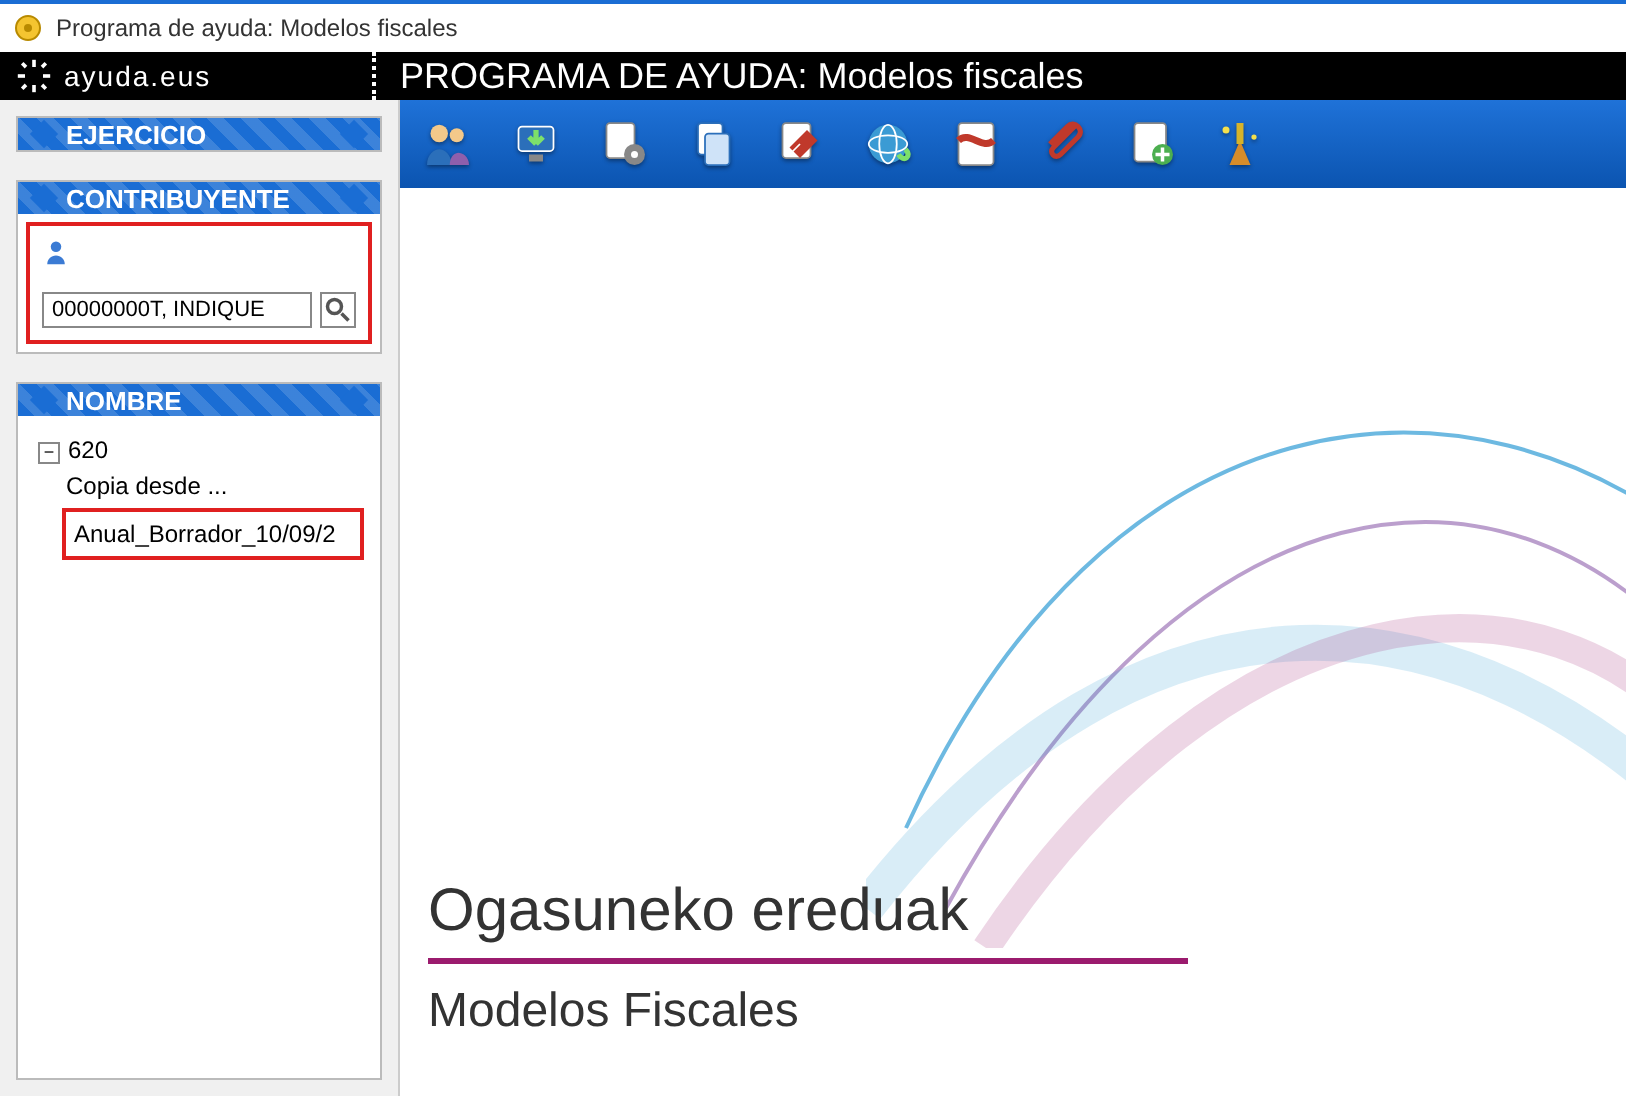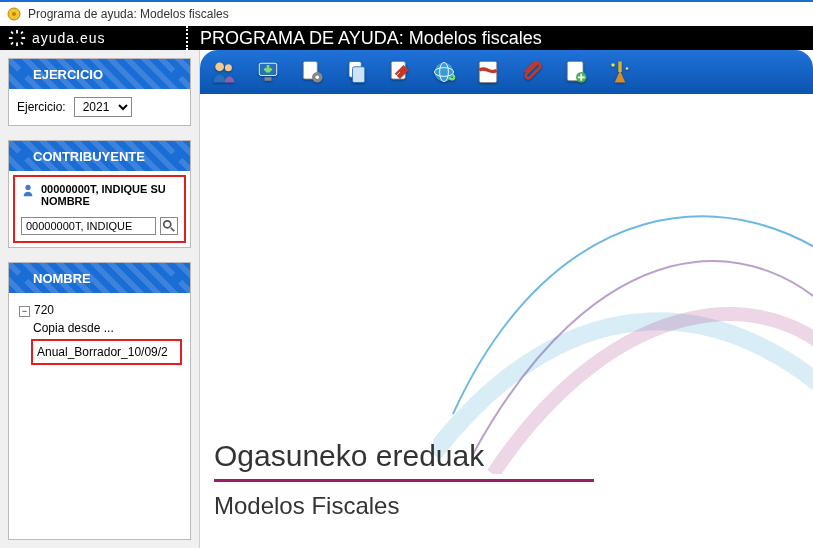--- a/index.html
+++ b/index.html
@@ -65,21 +65,21 @@
     border-right: 1px solid #ccc;
     display: flex;
     flex-direction: column;
     gap: 14px;
   }
   .panel {
     border: 1px solid #bbb;
     background: #fff;
   }
   .panel-header {
-    height: 30px;
+    height: 16px;
     background: #1a6dd4;
     color: #fff;
     font-weight: bold;
     font-size: 13px;
     display: flex;
     align-items: center;
     padding: 0 8px;
     background-image:
       repeating-linear-gradient(45deg,
         transparent 0, transparent 6px,
@@ -171,21 +171,20 @@
     padding: 2px 4px;
     margin-top: 2px;
   }
   .main {
     flex: 1;
     display: flex;
     flex-direction: column;
     background: #fff;
     position: relative;
     overflow: hidden;
-    border-radius: 18px;
   }
   .toolbar {
     height: 44px;
     background: linear-gradient(#1f72d8, #0b54b0);
     display: flex;
     align-items: center;
     padding: 0 6px;
     gap: 8px;
   }
   .tool-btn {
@@ -265,61 +264,54 @@
 </div>
 
 <div class="content">
 
   <div class="sidebar">
 
     <div class="panel">
       <div class="panel-header">
         <span>EJERCICIO</span>
       </div>
-      <div class="panel-body ejercicio-row">
-        <span>Ejercicio:</span>
-        <select class="ejercicio-select">
-          <option>2021</option>
-        </select>
-      </div>
     </div>
 
     <div class="panel">
       <div class="panel-header">
         <span>CONTRIBUYENTE</span>
       </div>
       <div class="contrib-body">
         <div class="contrib-row1">
           <span>
             <svg width="14" height="14" viewBox="0 0 16 16">
                 <circle cx="8" cy="5" r="3" fill="#3b7bd4"></circle>
                 <path d="M3 15c0-3 2.2-5 5-5s5 2 5 5" fill="#3b7bd4"></path>
               </svg>
           </span>
-          <span style="flex:1">00000000T, INDIQUE SU NOMBRE</span>
         </div>
         <div class="contrib-row2">
           <input class="contrib-input" value="00000000T, INDIQUE" style="">
           <div class="lookup-btn">
             <svg width="14" height="14" viewBox="0 0 16 16">
                 <circle cx="6" cy="6" r="4" fill="none" stroke="#555" stroke-width="2"></circle>
                 <line x1="10" y1="10" x2="14" y2="14" stroke="#555" stroke-width="2"></line>
               </svg>
           </div>
         </div>
       </div>
     </div>
 
     <div class="panel" style="flex:1">
       <div class="panel-header">
         <span>NOMBRE</span>
       </div>
       <div class="panel-body tree">
         <div class="tree-item">
-          <span class="expander">−</span><span>720</span>
+          <span class="expander">−</span><span>620</span>
         </div>
         <ul>
           <li class="tree-item">Copia desde ...</li>
           <li class="tree-item highlight">Anual_Borrador_10/09/2</li>
         </ul>
       </div>
     </div>
 
   </div>
 

